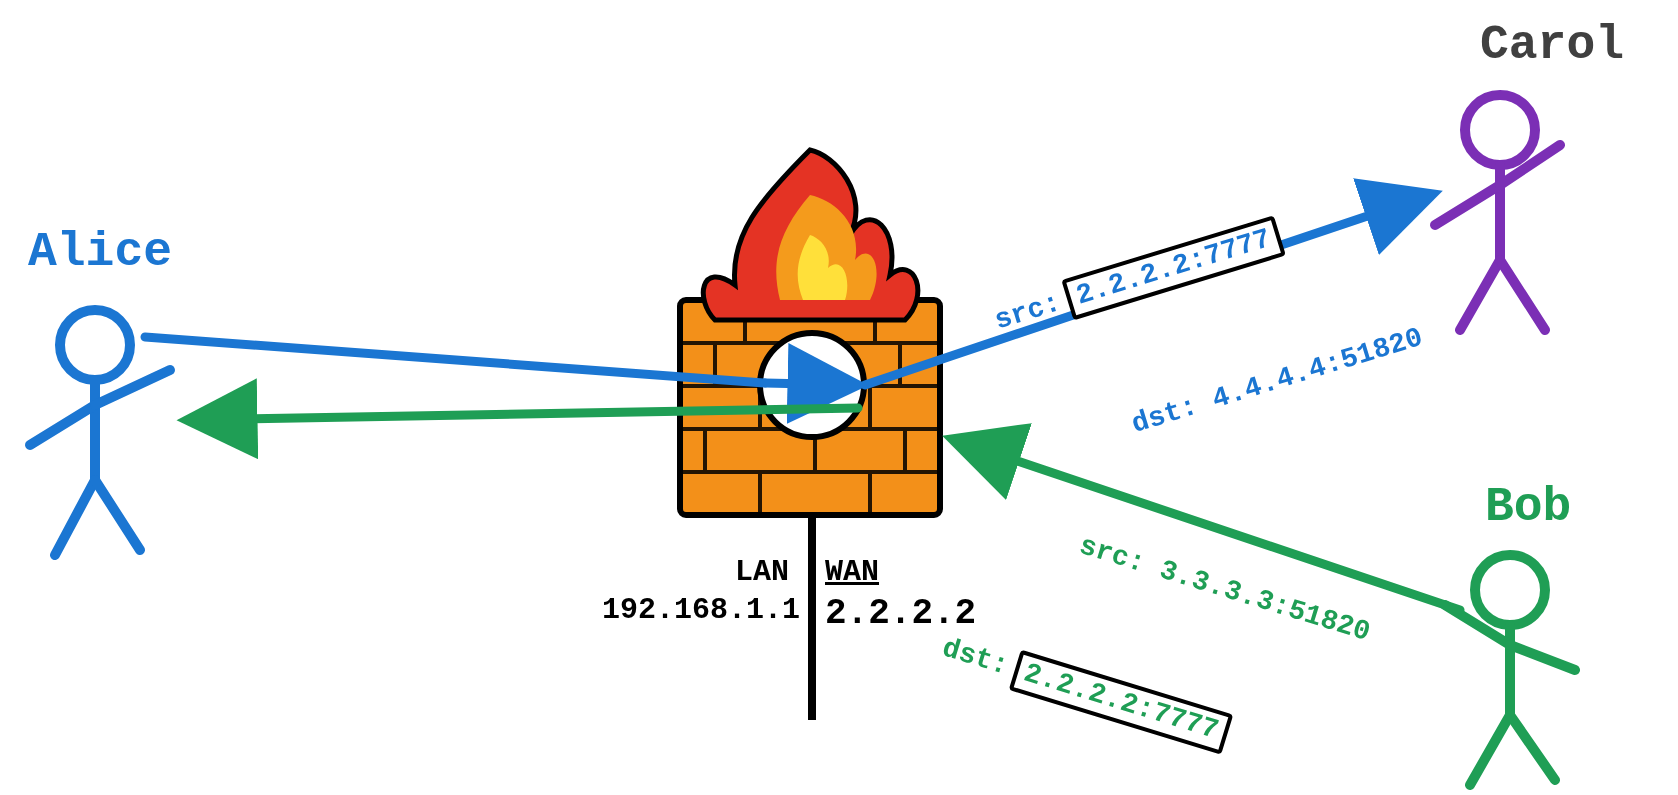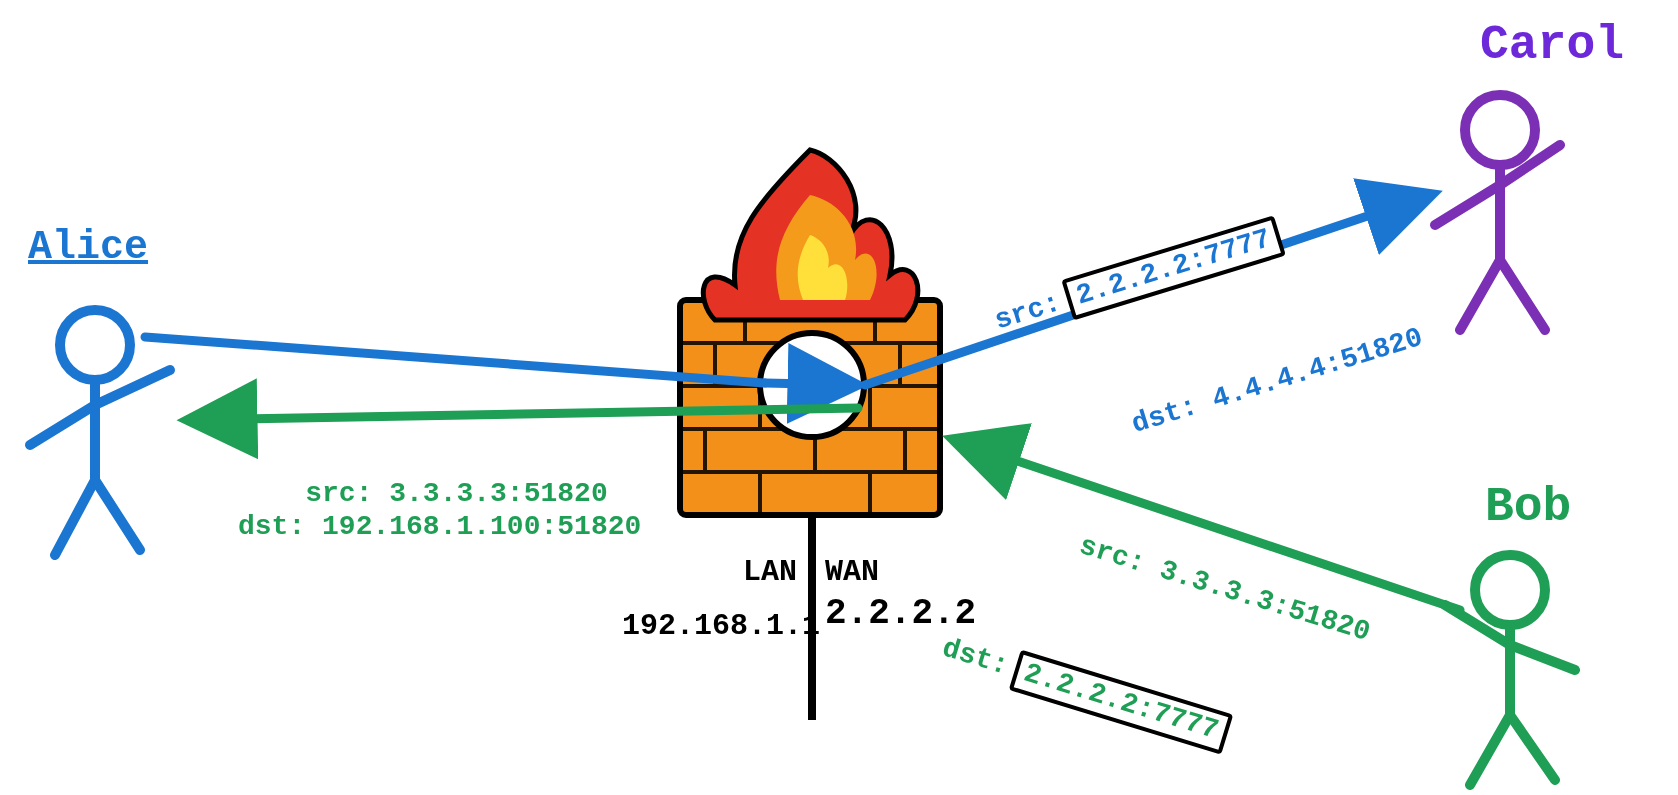--- a/index.html
+++ b/index.html
@@ -16,21 +16,21 @@
     width: 1678px;
     height: 795px;
   }
   .label {
     position: absolute;
     font-weight: 700;
     white-space: nowrap;
   }
   .blue  { color: #1b76d2; }
   .green { color: #1f9e55; }
-  .purple{ color: #6d28d9; }
+  .purple{ color: #404040; }
   .black { color: #000000; }
   .packet {
     position: absolute;
     font-weight: 700;
     font-size: 28px;
     line-height: 1.2;
     white-space: pre;
   }
   .boxed {
     border: 4px solid #000;
@@ -146,29 +146,25 @@
 
     <g stroke="#1f9e55" stroke-width="9" fill="none" stroke-linecap="round">
       <line x1="1460" y1="610" x2="955" y2="440" marker-end="url(#arrGreen)"></line>
     </g>
 
     <g stroke="#1f9e55" stroke-width="9" fill="none" stroke-linecap="round">
       <line x1="858" y1="408" x2="190" y2="420" marker-end="url(#arrGreen)"></line>
     </g>
   </svg>
 
-  <div class="label blue" style="left:28px;  top:225px; font-size:40px;text-decoration:underline;">Alice</div>
+  <div class="label blue" style="left:28px;  top:225px; font-size:48px;">Alice</div>
   <div class="label purple" style="left:1480px; top:18px;  font-size:48px;">Carol</div>
   <div class="label green" style="left:1485px; top:480px; font-size:48px;text-align:right;">Bob</div>
 
 
-  <div class="packet green" style="left:238px; top:443px;">
-    <span>src:</span> <span>3.3.3.3:51820</span>
-<span>dst:</span> <span>192.168.1.100:51820</span>
-  </div>
 
   <div class="packet blue" style="left:970px; top:238px; transform:rotate(-17deg); transform-origin:left top;">
     <div style="display:flex; align-items:center; gap:8px;">
       <span>src:</span>
       <span class="boxed">2.2.2.2:7777</span>
     </div>
     <div>
       <span>dst:</span> <span>4.4.4.4:51820</span>
     </div>
   </div>
@@ -176,18 +172,18 @@
   <div class="packet green" style="left:1018px; top:403px; transform:rotate(17deg); transform-origin:left top;">
     <div>
       <span>src:</span> <span>3.3.3.3:51820</span>
     </div>
     <div style="display:flex; align-items:center; gap:8px;">
       <span>dst:</span>
       <span class="boxed">2.2.2.2:7777</span>
     </div>
   </div>
 
-  <div class="label black" style="left:735px; top:555px; font-size:30px; text-align:center; width:70px;">LAN</div>
-  <div class="label black" style="left:825px; top:555px; font-size:30px;">WAN</div>
-  <div class="label black" style="left:610px; top:593px; font-size:30px; text-align:right; width:210px;margin-top:16px;">192.168.1.1</div>
+  <div class="label black" style="left:735px; top:555px; font-size:30px; text-align:left; width:70px;">LAN</div>
+  <div class="label black" style="left:825px; top:555px; font-size:30px;text-decoration:underline;">WAN</div>
+  <div class="label black" style="left:590px; top:593px; font-size:30px; text-align:right; width:210px;">192.168.1.1</div>
   <div class="label black" style="left:825px; top:593px; font-size:36px;">2.2.2.2</div>
 
 </div>
 
 </body></html>

